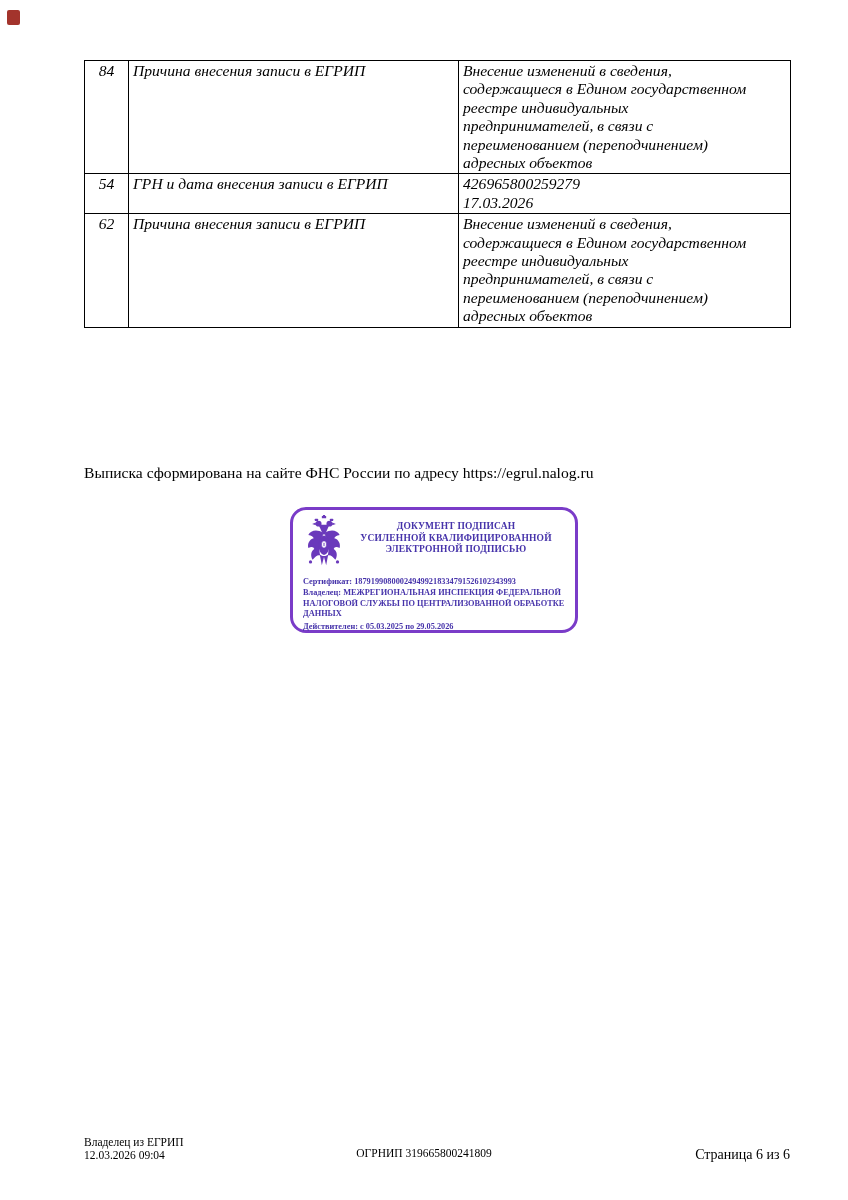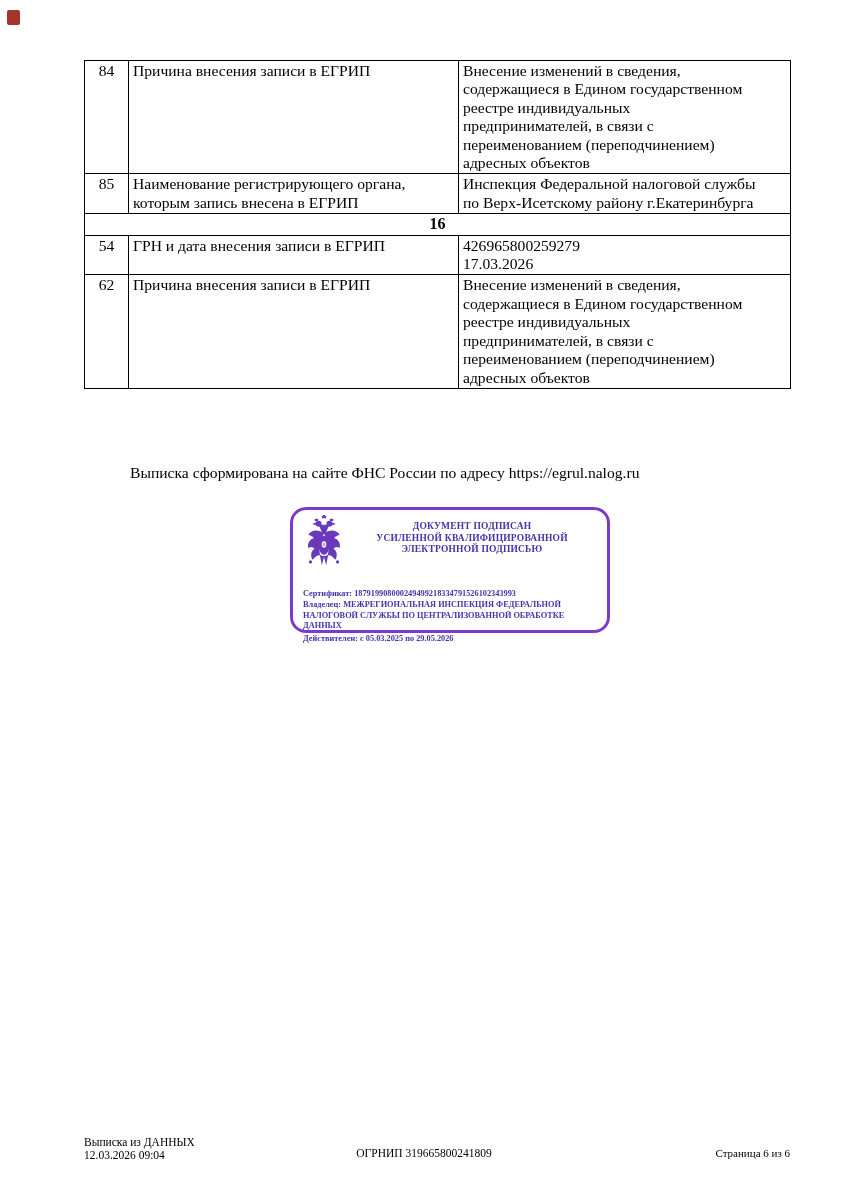--- a/index.html
+++ b/index.html
@@ -22,71 +22,71 @@
     position:absolute;left:7px;top:10px;width:13px;height:15px;
     background:var(--marker-red);border-radius:2px;
   }
   table.records{
     position:absolute;left:84px;top:60px;
     width:706px;
     border-collapse:collapse;
     table-layout:fixed;
     font-size:15.6px;
     line-height:18.4px;
+    font-style:italic;
   }
   table.records td{
     border:1.4px solid #000;
     vertical-align:top;
     padding:1px 4px;
   }
   td.c-num{width:44px;text-align:center;padding:1px 2px;}
   td.c-label{width:330px;}
   td.c-value{width:332px;}
   .wrap{white-space:pre-line;}
   td.c-section{
     text-align:center;font-weight:bold;font-size:16px;
     padding:1px 4px;
   }
   .gen-note{
     position:absolute;left:84px;top:464px;
     font-size:15.6px;
-    margin-left:46px;
   }
   .stamp{
     position:absolute;left:290px;top:507px;
-    width:320px;height:126px;
+    width:288px;height:126px;
     border:3px solid var(--stamp-border);
     border-radius:16px;
     color:var(--stamp-text);
     padding:4px 8px 4px 10px;
     font-family:"Liberation Serif", serif;
   }
   .stamp-top{display:flex;align-items:flex-start;}
   .eagle{width:42px;height:54px;flex:0 0 42px;margin-top:1px;}
   .stamp-title{
     flex:1;text-align:center;
     font-size:9.5px;font-weight:bold;line-height:11.5px;
     padding-top:7px;letter-spacing:0.2px;
     white-space:pre-line;
   }
-  .stamp-lines{margin-top:20px;font-size:8.3px;line-height:10.4px;font-weight:bold;}
+  .stamp-lines{margin-top:8px;font-size:8.3px;line-height:10.4px;font-weight:bold;}
   .s-line{white-space:nowrap;overflow:hidden;}
   .s-owner{white-space:pre-line;margin-top:1px;}
   .s-valid{margin-top:2px;white-space:nowrap;}
   .footer-left{
     position:absolute;left:84px;top:1136px;
     font-size:11.5px;line-height:13px;white-space:pre-line;
   }
   .footer-center{
     position:absolute;left:0;top:1147px;width:848px;
     text-align:center;font-size:11.5px;
   }
   .footer-right{
     position:absolute;right:58px;top:1147px;
-    font-size:11px;
+    font-size:14px;
   }
 </style>
 </head>
 <body>
 
 <div class="page">
 
   <div class="corner-marker"></div>
 
   <table class="records">
@@ -97,34 +97,20 @@
             <div class="wrap">Причина внесения записи в ЕГРИП</div>
           </td>
         <td class="c-value">
             <div class="wrap">Внесение изменений в сведения,
 содержащиеся в Едином государственном
 реестре индивидуальных
 предпринимателей, в связи с
 переименованием (переподчинением)
 адресных объектов</div>
           </td>
-      </tr>
-      <tr>
-        <td class="c-num">85</td>
-        <td class="c-label">
-            <div class="wrap">Наименование регистрирующего органа,
-которым запись внесена в ЕГРИП</div>
-          </td>
-        <td class="c-value">
-            <div class="wrap">Инспекция Федеральной налоговой службы
-по Верх-Исетскому району г.Екатеринбурга</div>
-          </td>
-      </tr>
-      <tr>
-        <td class="c-section" colspan="3">16</td>
       </tr>
       <tr>
         <td class="c-num">54</td>
         <td class="c-label">
             <div class="wrap">ГРН и дата внесения записи в ЕГРИП</div>
           </td>
         <td class="c-value">
             <div class="wrap">426965800259279
 17.03.2026</div>
           </td>
@@ -176,20 +162,20 @@
     </div>
     <div class="stamp-lines">
       <div class="s-line"><span>Сертификат:</span> <span>187919908000249499218334791526102343993</span></div>
       <div class="s-owner"><span>Владелец:</span> <span>МЕЖРЕГИОНАЛЬНАЯ ИНСПЕКЦИЯ ФЕДЕРАЛЬНОЙ
 НАЛОГОВОЙ СЛУЖБЫ ПО ЦЕНТРАЛИЗОВАННОЙ ОБРАБОТКЕ
 ДАННЫХ</span></div>
       <div class="s-valid"><span>Действителен:</span> <span>с 05.03.2025 по 29.05.2026</span></div>
     </div>
   </div>
 
-  <div class="footer-left"><span>Выписка из ДАННЫХ</span>
+  <div class="footer-left"><span>Владелец из ЕГРИП</span>
 <span>12.03.2026 09:04</span></div>
 
   <div class="footer-center">ОГРНИП 319665800241809</div>
 
   <div class="footer-right">Страница 6 из 6</div>
 
 </div>
 
 </body></html>

